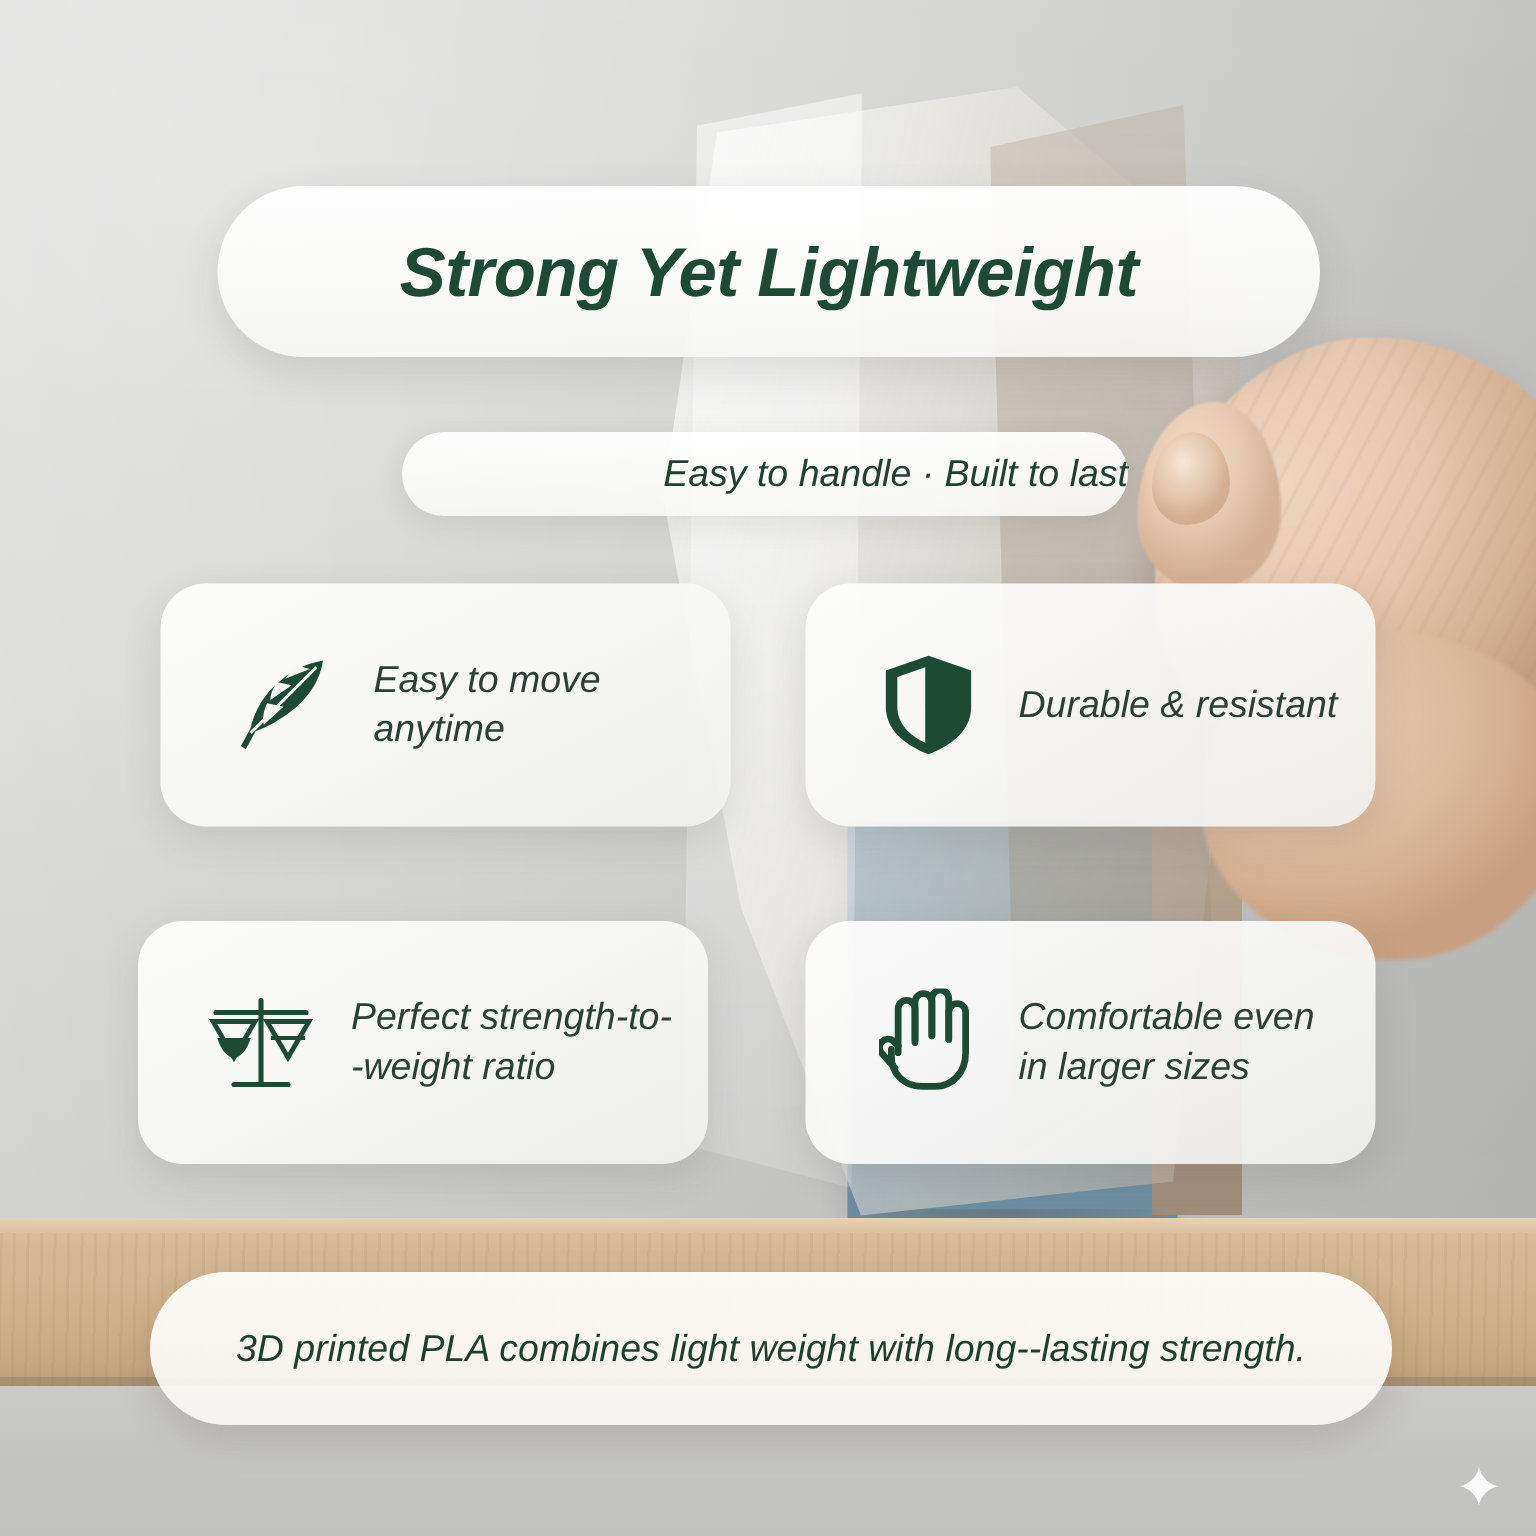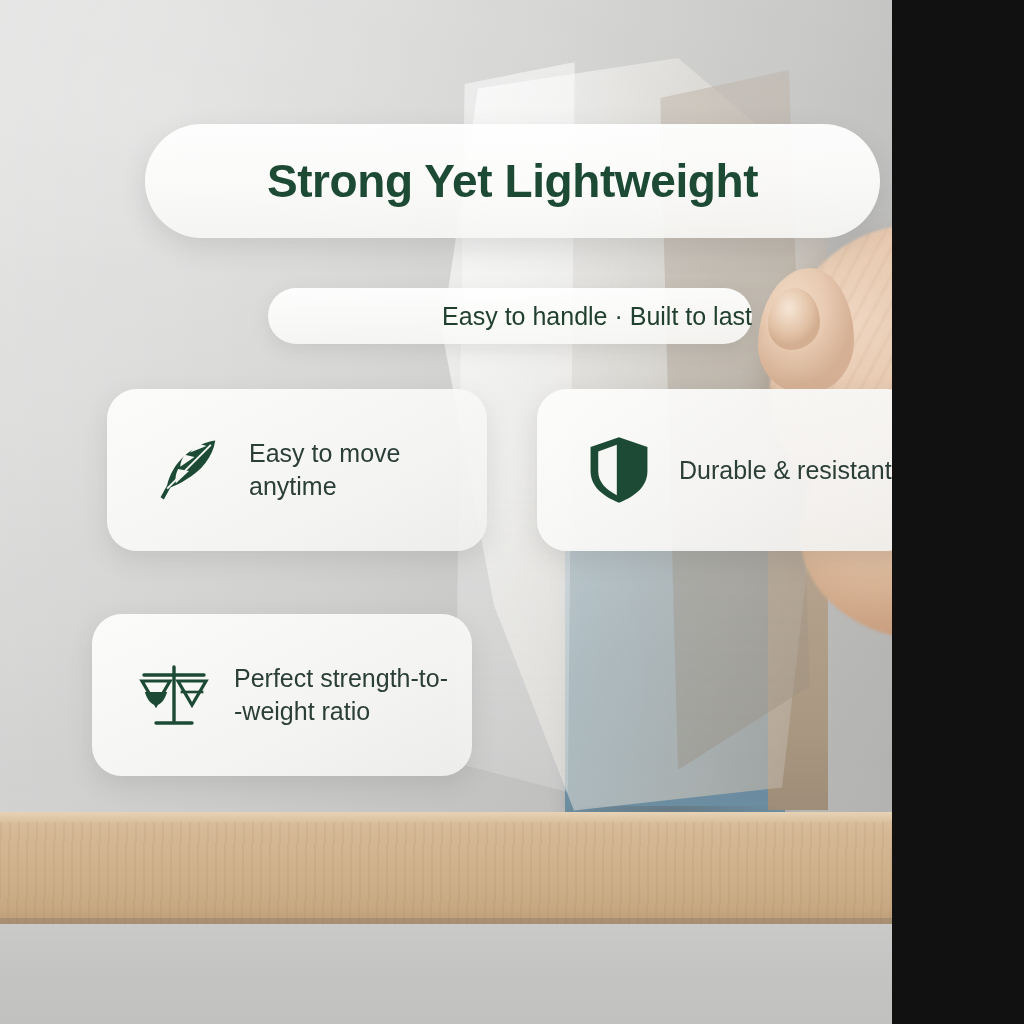--- a/index.html
+++ b/index.html
@@ -7,23 +7,24 @@
 
   html, body {
     width:1024px; height:1024px;
     overflow:hidden;
     background:#111;
     font-family:"Liberation Sans", sans-serif;
   }
 
   #stage {
     position:relative;
-    width:892px; height:1024px;
+    width:1024px; height:1024px;
     overflow:hidden;
     background:#6d28d9;
+    font-style:italic;
   }
 
   
   .photo { position:absolute; inset:0; overflow:hidden; }
 
   .wall {
     position:absolute; inset:0;
     background:
       radial-gradient(120% 90% at 18% 10%, #dcdcdb 0%, #d3d3d2 38%, #c7c7c6 72%, #bdbdbc 100%);
   }
@@ -276,23 +277,40 @@
             <path d="M6 20h28L20 44 6 20z" fill="none" stroke="#1d4a35" stroke-width="3.2"></path>
             <path d="M8.8 31h22.4C29 38 25 44 20 44S11 38 8.8 31z" fill="#1d4a35"></path>
 
             <path d="M42 20h28L56 44 42 20z" fill="none" stroke="#1d4a35" stroke-width="3.2"></path>
             <path d="M44.6 31h22.8" stroke="#1d4a35" stroke-width="2.6"></path>
           </svg>
         </span>
         <span class="card-label">Perfect strength-to--weight ratio</span>
       </div>
 
+      <div class="card c4">
+        <span class="card-icon">
+          <svg width="66" height="72" viewBox="0 0 58 64" aria-hidden="true">
+            <g fill="none" stroke="#1d4a35" stroke-width="4" stroke-linecap="round" stroke-linejoin="round">
+              <path d="M21 30V8a5 5 0 0 1 10 0v20"></path>
+              <path d="M31 28V6a5 5 0 0 1 10 0v24"></path>
+              <path d="M41 30V14a5 5 0 0 1 10 0v24c0 12-8 20-18 20h-8C14 58 7 50 7 40v-4"></path>
+              <path d="M21 32V12a5 5 0 0 0-10 0v26"></path>
+              <path d="M11 34l-3-3a5 5 0 0 0-7 7l8 9"></path>
+            </g>
+          </svg>
+        </span>
+        <span class="card-label">Comfortable even in larger sizes</span>
+      </div>
 
     </div>
 
+    <div class="footer-pill">
+      <span class="footer-text">3D printed PLA combines light weight with long--lasting strength.</span>
+    </div>
 
     <span class="sparkle">
       <svg width="28" height="28" viewBox="0 0 28 28" aria-hidden="true">
         <path d="M14 1c1.2 6.4 6.4 11.6 12.8 12.8C20.4 15 15.2 20.2 14 26.6 12.8 20.2 7.6 15 1.2 13.8 7.6 12.6 12.8 7.4 14 1z" fill="#ffffff" opacity="0.92"></path>
       </svg>
     </span>
 
   </div>
 </div>
 

